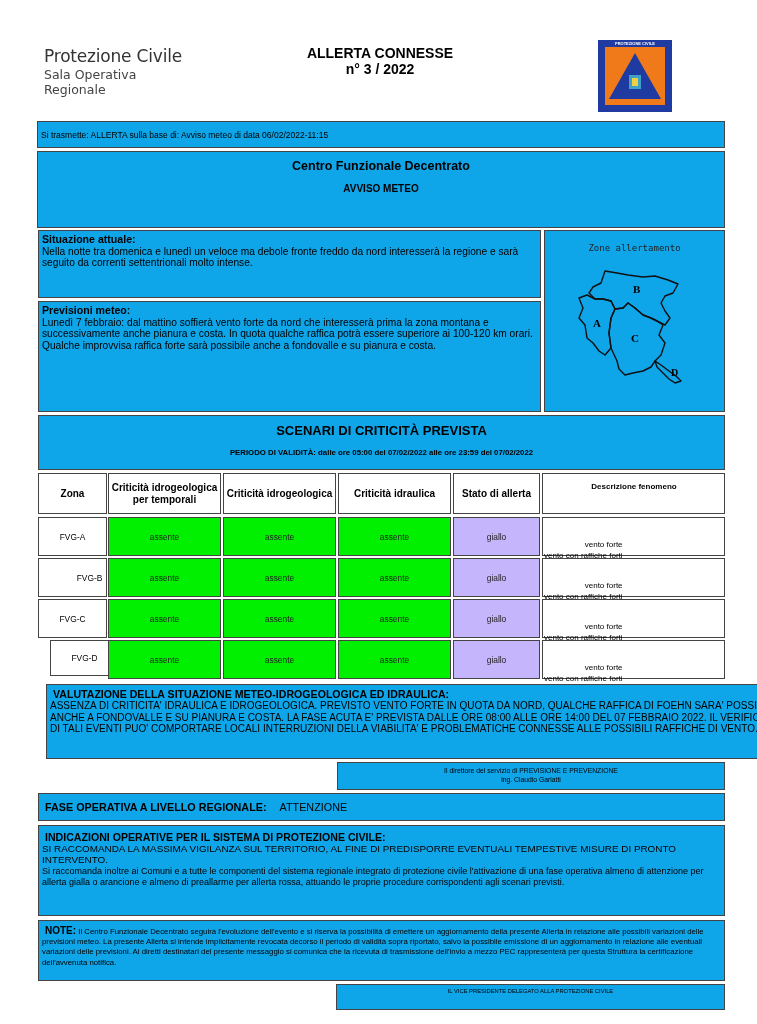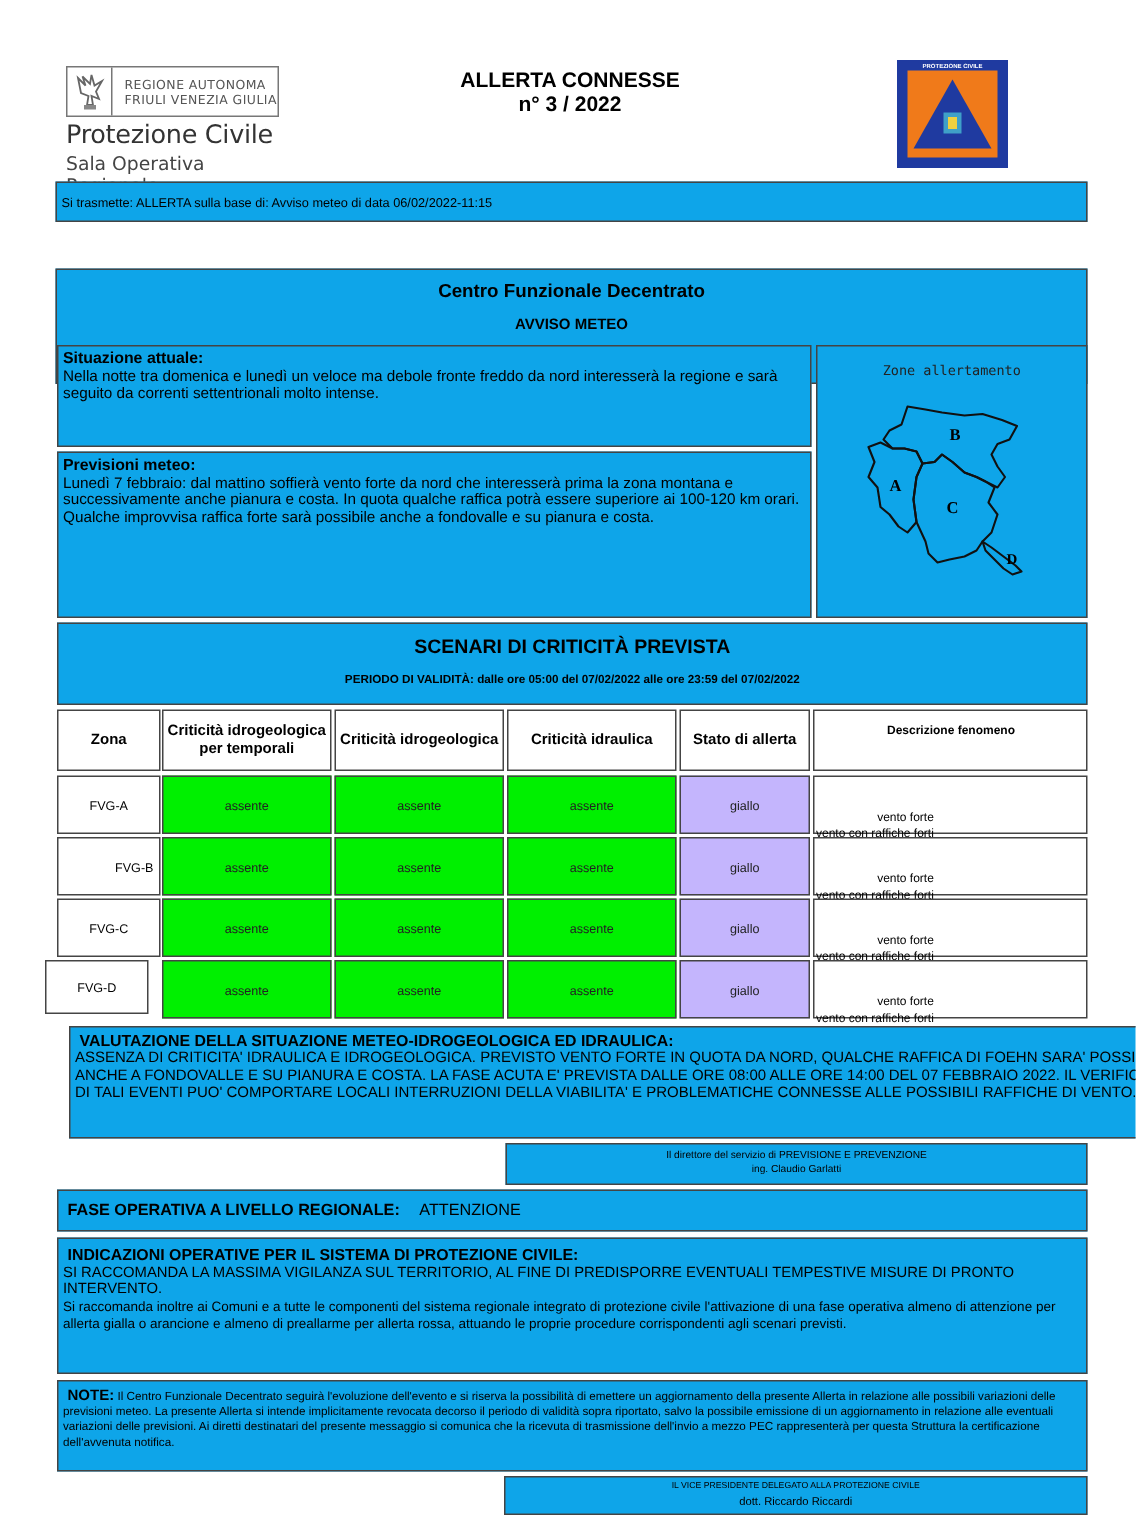--- a/index.html
+++ b/index.html
@@ -19,21 +19,21 @@
   #title-block { left: 255px; top: 45px; width: 250px; text-align: center; font-weight: bold; font-size: 14px; line-height: 16px; }
 
   #logo-right { left: 598px; top: 40px; width: 74px; height: 72px; background: #1f3aa0; }
   #logo-right .inner { position: absolute; left: 7px; top: 7px; width: 60px; height: 58px; background: #f07a1a; }
   #logo-right .label { position: absolute; left: 0; top: 1px; width: 74px; text-align: center; font-size: 4px; color: #fff; font-weight: bold; }
 
   
   #transmit { left: 37px; top: 121px; width: 688px; height: 27px; font-size: 8.5px; padding: 8px 3px; }
 
   
-  #cfd { left: 37px; top: 151px; width: 688px; height: 77px; text-align: center; margin-top: 28px; }
+  #cfd { left: 37px; top: 151px; width: 688px; height: 77px; text-align: center; }
   #cfd .t1 { font-weight: bold; font-size: 12.5px; margin-top: 7px; }
   #cfd .t2 { font-weight: bold; font-size: 10px; margin-top: 10px; }
   #cfd .t3 { font-size: 8.5px; margin-top: 9px; }
 
   .sect-body { font-size: 10.2px; line-height: 11.5px; padding: 3px 3px; }
   .sect-body b { font-size: 10.6px; }
 
   #situazione { left: 38px; top: 230px; width: 503px; height: 68px; }
   #previsioni { left: 38px; top: 301px; width: 503px; height: 111px; }
 
@@ -67,32 +67,20 @@
   #note b { font-size: 10px; }
 
   #vicepres { left: 336px; top: 984px; width: 389px; height: 26px; text-align: center; padding-top: 3px; }
   #vicepres .r1 { font-size: 5.8px; }
   #vicepres .r2 { font-size: 7.5px; margin-top: 2px; }
 </style>
 </head>
 <body>
 
 <div id="logo-left" class="abs">
-  <div class="badge">
-    <div class="eagle">
-      <svg width="22" height="26" viewBox="0 0 22 26">
-        <path d="M3 4 L8 9 L6 3 L11 8 L12 2 L14 9 L19 6 L15 13 L17 18 L12 16 L13 22 L9 22 L10 16 L5 14 Z" fill="none" stroke="#666" stroke-width="1.2"></path>
-        <rect x="7" y="22" width="8" height="3" fill="#888"></rect>
-      </svg>
-    </div>
-    <div class="region">
-      <div>REGIONE AUTONOMA</div>
-      <div>FRIULI VENEZIA GIULIA</div>
-    </div>
-  </div>
   <div class="pc">Protezione Civile</div>
   <div class="sor">Sala Operativa Regionale</div>
 </div>
 
 <div id="title-block" class="abs">
   <div>ALLERTA CONNESSE</div>
   <div>n° 3 / 2022</div>
 </div>
 
 <div id="logo-right" class="abs">
@@ -196,21 +184,21 @@
     <div class="cell green" style="left:338px;top:599px;width:113px;height:39px;">assente</div>
     <div class="cell yellow" style="left:453px;top:599px;width:87px;height:39px;">giallo</div>
     <div class="cell desc" style="left:542px;top:599px;width:183px;height:39px;">
       <div>
           <div>vento forte</div>
           <div>vento con raffiche forti</div>
         </div>
     </div>
   </div>
   <div>
-    <div class="cell" style="left:30px;top:640px;width:69px;height:36px;">FVG-D</div>
+    <div class="cell" style="left:50px;top:640px;width:69px;height:36px;">FVG-D</div>
     <div class="cell green" style="left:108px;top:640px;width:113px;height:39px;">assente</div>
     <div class="cell green" style="left:223px;top:640px;width:113px;height:39px;">assente</div>
     <div class="cell green" style="left:338px;top:640px;width:113px;height:39px;">assente</div>
     <div class="cell yellow" style="left:453px;top:640px;width:87px;height:39px;">giallo</div>
     <div class="cell desc" style="left:542px;top:640px;width:183px;height:39px;">
       <div>
           <div>vento forte</div>
           <div>vento con raffiche forti</div>
         </div>
     </div>
@@ -242,14 +230,13 @@
   </div>
 </div>
 
 <div id="note" class="box">
   <b style="padding-left:3px;">NOTE:</b>
   <span>Il Centro Funzionale Decentrato seguirà l'evoluzione dell'evento e si riserva la possibilità di emettere un aggiornamento della presente Allerta in relazione alle possibili variazioni delle previsioni meteo. La presente Allerta si intende implicitamente revocata decorso il periodo di validità sopra riportato, salvo la possibile emissione di un aggiornamento in relazione alle eventuali variazioni delle previsioni. Ai diretti destinatari del presente messaggio si comunica che la ricevuta di trasmissione dell'invio a mezzo PEC rappresenterà per questa Struttura la certificazione dell'avvenuta notifica.</span>
 </div>
 
 <div id="vicepres" class="box">
   <div class="r1">IL VICE PRESIDENTE DELEGATO ALLA PROTEZIONE CIVILE</div>
-  <div class="r2">dott. Riccardo Riccardi</div>
 </div>
 
 </body></html>

